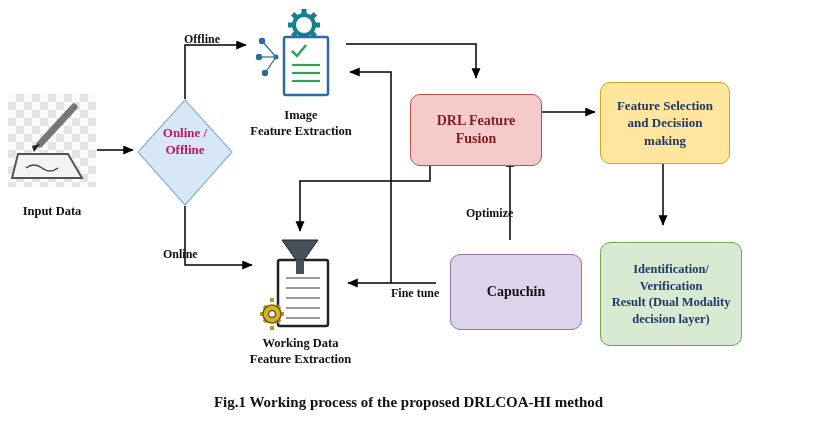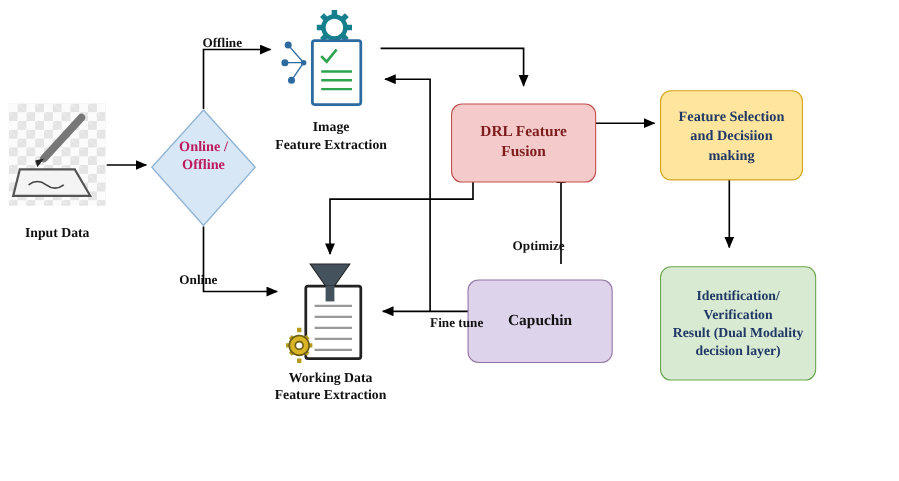--- a/index.html
+++ b/index.html
@@ -9,21 +9,21 @@
   }
   .overlay{position:absolute;left:0;top:0;z-index:1;}
   .box{
     position:absolute;border-radius:10px;display:flex;flex-direction:column;
     align-items:center;justify-content:center;text-align:center;
     font-weight:bold;font-size:13px;line-height:1.32;z-index:2;margin-top:12px;
   }
   .box div{white-space:nowrap;}
   .drl{left:410px;top:82px;width:130px;height:70px;background:#f4caca;border:1.5px solid #c0504d;color:#7f1d1d;font-size:14px;}
   .fsel{left:600px;top:70px;width:128px;height:80px;background:#ffe59e;border:1.5px solid #d6a419;color:#1f3864;}
-  .capu{left:425px;top:242px;width:130px;height:74px;background:#ddd3ea;border:1.5px solid #9673a6;color:#111111;font-size:14px;}
+  .capu{left:450px;top:242px;width:130px;height:74px;background:#ddd3ea;border:1.5px solid #9673a6;color:#111111;font-size:14px;}
   .ident{left:600px;top:230px;width:140px;height:102px;background:#d9ead3;border:1.5px solid #6aa84f;color:#1f3864;font-size:12.5px;}
   .diamond-text{
     position:absolute;left:140px;top:125px;width:90px;text-align:center;z-index:2;
     color:#be185d;font-weight:bold;font-size:13px;line-height:1.3;
   }
   .lbl{position:absolute;font-weight:bold;font-size:12px;color:#111;z-index:3;white-space:nowrap;}
   .node-label{
     position:absolute;font-weight:bold;font-size:12.5px;color:#111;z-index:2;
     text-align:center;line-height:1.25;
   }
@@ -170,17 +170,18 @@
 
   <div class="box ident">
     <div>Identification/</div>
     <div>Verification</div>
     <div>Result (Dual Modality</div>
     <div>decision layer)</div>
   </div>
 
   <div class="lbl" style="left:184px;top:32px;">Offline</div>
   <div class="lbl" style="left:163px;top:247px;">Online</div>
-  <div class="lbl" style="left:466px;top:206px;margin-top:10px;">Optimize</div>
+  <div class="lbl" style="left:466px;top:206px;">Optimize</div>
   <div class="lbl" style="left:391px;top:286px;">Fine tune</div>
 
+  <div class="caption">Fig.1 Working process of the proposed DRLCOA-HI method</div>
 
 </div>
 
 </body></html>

